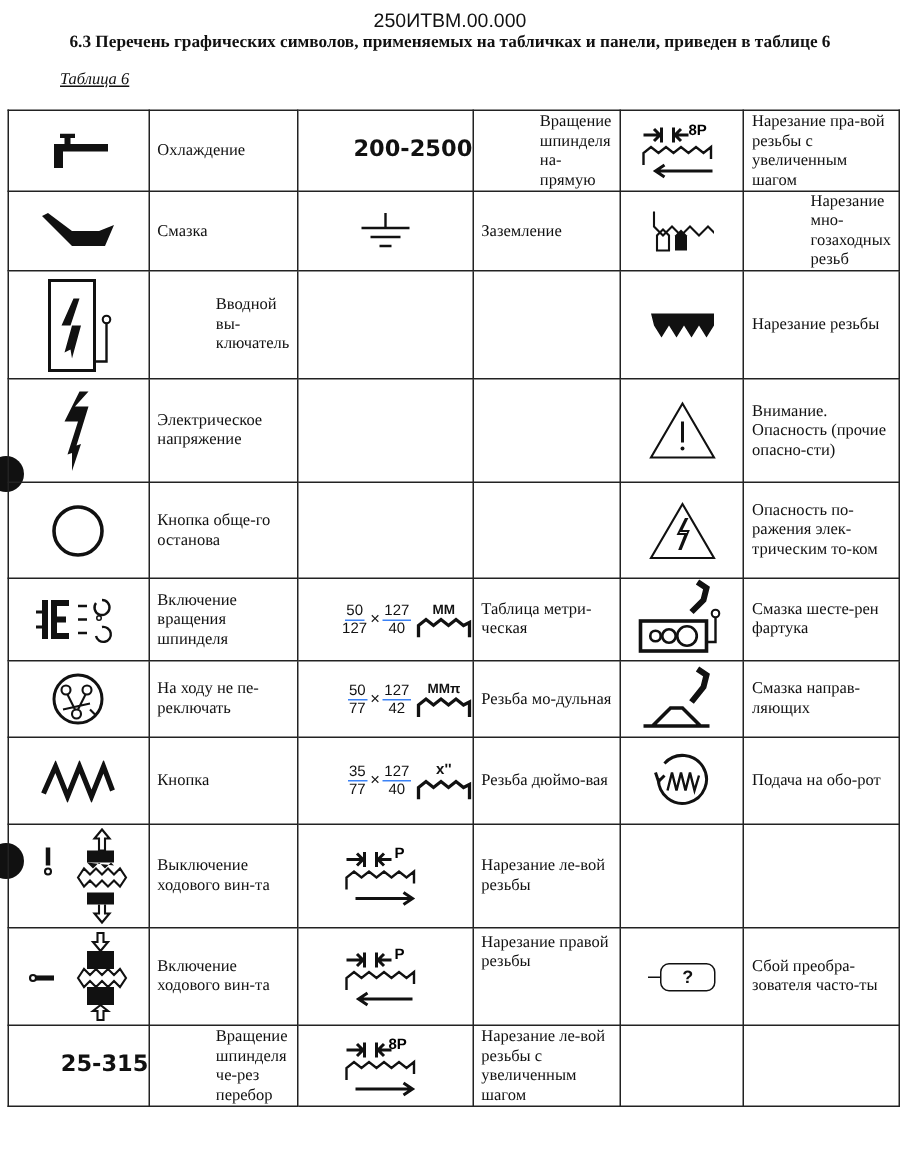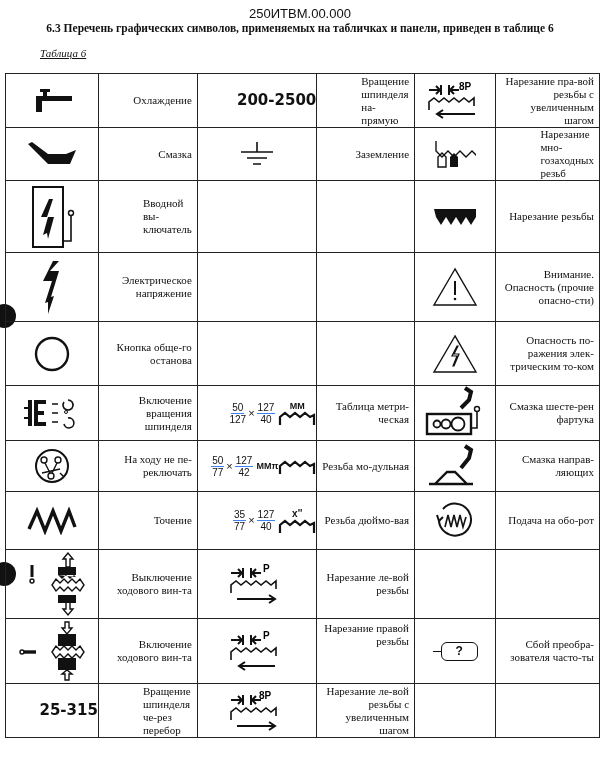--- a/index.html
+++ b/index.html
@@ -8,21 +8,21 @@
   .doc-code { position:absolute; top:6px; left:0; width:600px; text-align:center;
               font-family:"Liberation Sans", sans-serif; font-size:13px; }
   .intro { position:absolute; top:22px; left:0; width:600px; text-align:center;
            font-size:11.5px; font-weight:bold; }
   .caption { position:absolute; top:47px; left:40px; font-size:11px; font-style:italic;text-decoration:underline; }
   .punch { position:absolute; left:-8px; width:24px; height:24px; border-radius:50%; background:#111; }
   table { position:absolute; left:5px; top:73px; border-collapse:collapse; table-layout:fixed; }
   td, th { border:1px solid #222; padding:0 5px; font-size:11px; vertical-align:middle; line-height:13px; }
   th { font-weight:normal; text-align:center; font-family:"Liberation Sans", sans-serif; height:36px; }
   td.sym { text-align:right; padding:0; }
-  td.txt { text-align:right; }
+  td.txt { text-align:left; }
   td.just { text-align:justify; text-align-last:left;padding-left:44px; }
   .bignum { font-family:"DejaVu Sans", sans-serif; font-weight:bold; font-size:15px; }
   .frac { display:inline-flex; align-items:center; font-family:"Liberation Sans", sans-serif; font-size:10px; }
   .fr { display:inline-flex; flex-direction:column; align-items:center; line-height:11px; }
   .fr span:first-child { border-bottom:1px solid #3b82f6; padding:0 1px; }
   .x { margin:0 2px; font-size:11px; }
   svg { display:block; margin:0 auto; }
 </style>
 </head>
 <body>
@@ -215,21 +215,21 @@
       <div class="frac">
         <span class="fr">
               <span>50</span>
               <span>77</span>
             </span>
         <span class="x">×</span>
         <span class="fr">
               <span>127</span>
               <span>42</span>
             </span>
-        <span style="display:inline-flex;align-items:center;margin-left:3px;">
+        <span style="display:inline-flex;flex-direction:column;align-items:center;margin-left:3px;">
           <b style="font-size:9px;line-height:9px">MMπ</b>
           <svg width="38" height="14" viewBox="0 0 38 14">
                 <path d="M2 14V6l5-4 5 4 5-4 5 4 5-4 5 4 4-2v10" stroke="#111" stroke-width="2.2" fill="none"></path>
               </svg>
         </span>
       </div>
     </td>
     <td class="txt">Резьба мо-дульная</td>
     <td class="sym">
       <svg width="60" height="44" viewBox="0 0 60 44">
@@ -239,21 +239,21 @@
     </td>
     <td class="txt">Смазка направ-ляющих</td>
   </tr>
 
   <tr style="height:58px">
     <td class="sym">
       <svg width="50" height="28" viewBox="0 0 50 28">
             <path d="M2 22L10 4l8 20 8-20 8 20 8-20 6 16" stroke="#111" stroke-width="3.4" fill="none" stroke-linejoin="miter"></path>
           </svg>
     </td>
-    <td class="txt">Точение</td>
+    <td class="txt">Кнопка</td>
     <td class="sym">
       <div class="frac">
         <span class="fr">
               <span>35</span>
               <span>77</span>
             </span>
         <span class="x">×</span>
         <span class="fr">
               <span>127</span>
               <span>40</span>

